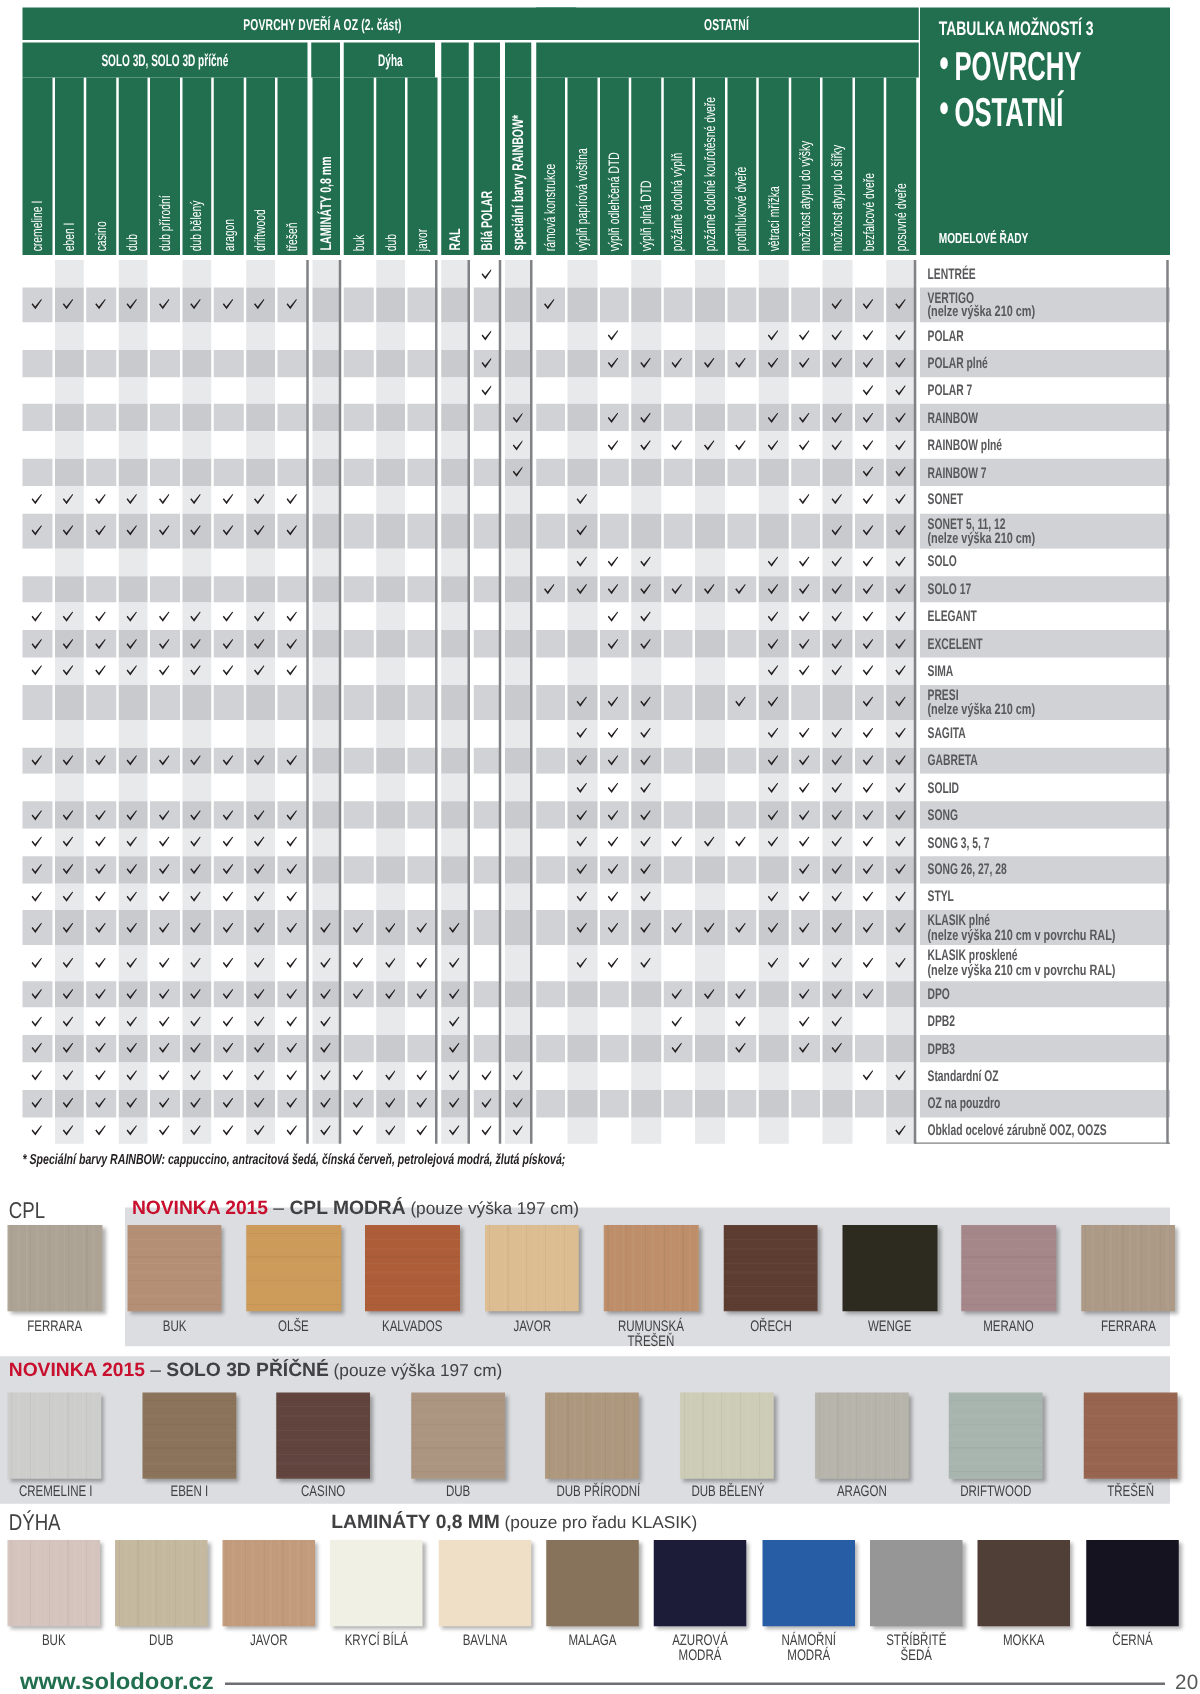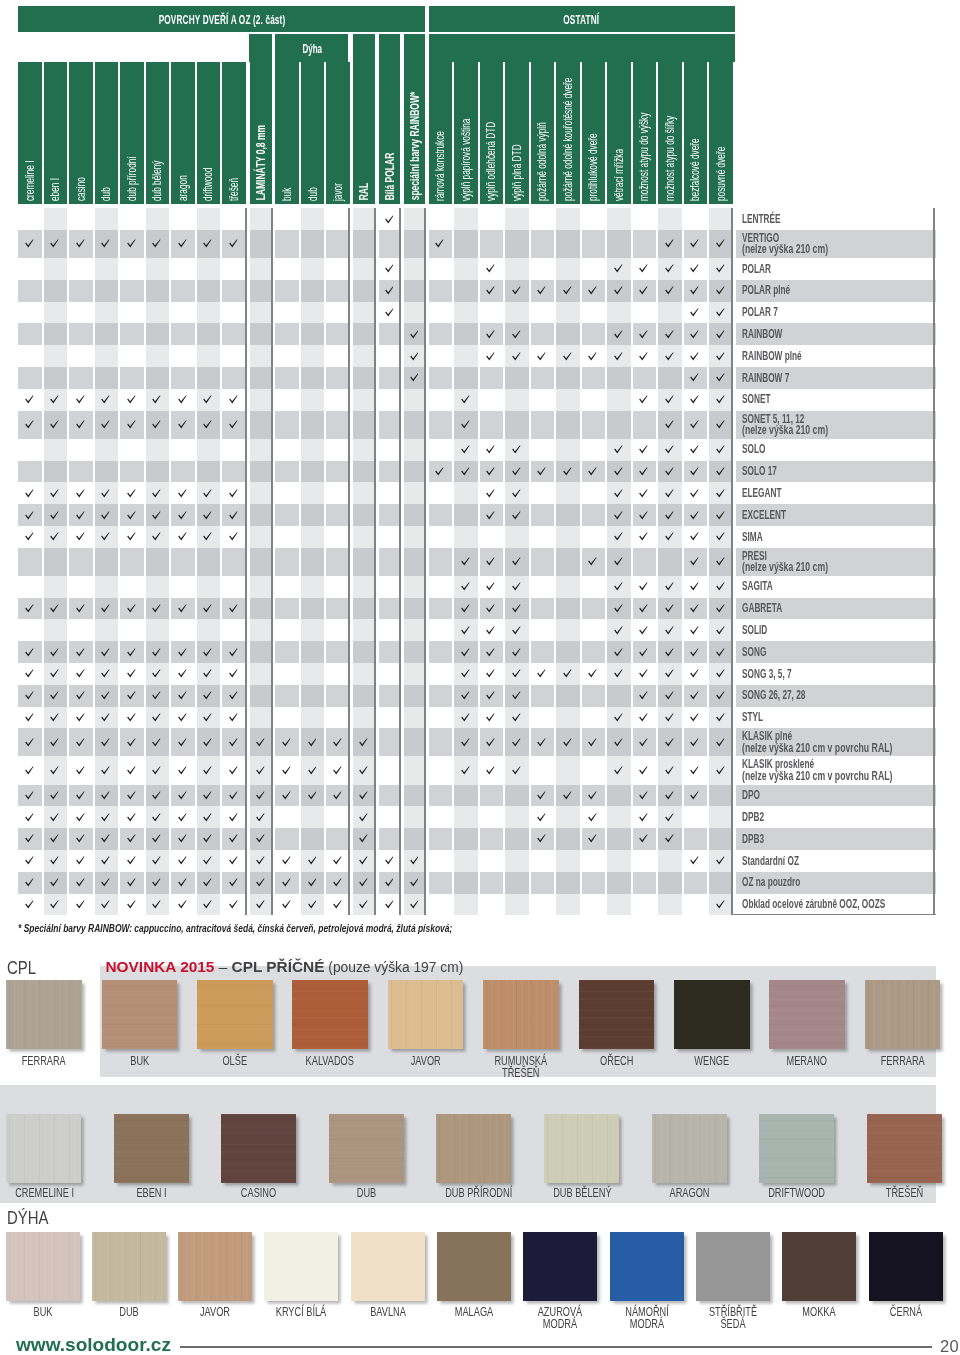--- a/index.html
+++ b/index.html
@@ -72,25 +72,28 @@
 
 .furl{position:absolute;color:var(--green);font-weight:bold;font-size:18.5px;
  transform:scaleX(1.03);transform-origin:left top;white-space:nowrap;}
 .fline{position:absolute;height:1.2px;background:#6d6e71;}
 .fpage{position:absolute;font-size:16.5px;color:#58585b;letter-spacing:0.3px;}
 </style>
 </head>
 <body>
 
 <div class="pg">
-<div class="gh gh-title" style="left:17.6px;top:6.0px;width:407.8px;height:25.9px;">
+<div class="gh gh-title" style="left:17.6px;top:6.0px;width:407.8px;height:25.9px;padding-left:36px;">
       <span>POVRCHY DVEŘÍ A OZ (2. část)</span>
     </div>
 <div class="gh gh-title" style="left:428.5px;top:6.0px;width:306.0px;height:25.9px;">
       <span>OSTATNÍ</span>
+    </div>
+<div class="gh sub-title" style="left:17.6px;top:34.4px;width:228.0px;height:27.9px;">
+      <span>SOLO 3D, SOLO 3D příčné</span>
     </div>
 <div class="gh" style="left:249.0px;top:34.4px;width:23.3px;height:27.9px;"></div>
 <div class="gh sub-title" style="left:275.4px;top:34.4px;width:72.9px;height:27.9px;">
       <span>Dýha</span>
     </div>
 <div class="gh" style="left:352.5px;top:34.4px;width:22.9px;height:27.9px;"></div>
 <div class="gh" style="left:378.5px;top:34.4px;width:21.9px;height:27.9px;"></div>
 <div class="gh" style="left:403.5px;top:34.4px;width:21.9px;height:27.9px;"></div>
 <div class="gh" style="left:428.5px;top:34.4px;width:306.0px;height:27.9px;"></div>
 <div class="colhead" style="left:18.0px;top:62.3px;width:23.5px;height:141.7px;">
@@ -226,20 +229,28 @@
 <div class="colhead" style="left:683.5px;top:62.3px;width:23.5px;height:141.7px;">
       <span style="left:17.77px;bottom:3.2px;">
         <i>bezfalcové dveře</i>
       </span>
     </div>
 <div class="colhead" style="left:709.0px;top:62.3px;width:23.5px;height:141.7px;">
       <span style="left:17.77px;bottom:3.2px;">
         <i>posuvné dveře</i>
       </span>
     </div>
+<div class="titlebox" style="left:736.0px;top:6.0px;width:200.0px;height:198.0px;">
+ <div class="tb-eyebrow">TABULKA MOŽNOSTÍ 3</div>
+ <div class="tb-bullets">
+  <div class="tb-b"><i>●</i><span>POVRCHY</span></div>
+  <div class="tb-b"><i>●</i><span>OSTATNÍ</span></div>
+ </div>
+ <div class="tb-footer">MODELOVÉ ŘADY</div>
+</div>
 <div class="tbody" style="left:0;top:208.2px;width:960px;height:707.2px;">
  <div class="trow" style="top:0.00px;height:21.81px;">
   <div class="tcell" style="left:18.0px;width:23.5px;background:#ffffff;"></div>
   <div class="tcell" style="left:43.5px;width:23.5px;background:#e8e9eb;"></div>
   <div class="tcell" style="left:69.0px;width:23.5px;background:#ffffff;"></div>
   <div class="tcell" style="left:94.5px;width:23.5px;background:#e8e9eb;"></div>
   <div class="tcell" style="left:120.0px;width:23.5px;background:#ffffff;"></div>
   <div class="tcell" style="left:145.5px;width:23.5px;background:#e8e9eb;"></div>
   <div class="tcell" style="left:171.0px;width:23.5px;background:#ffffff;"></div>
   <div class="tcell" style="left:196.5px;width:23.5px;background:#e8e9eb;"></div>
@@ -3716,21 +3727,21 @@
 <div class="vsep" style="left:348.40px;top:208.2px;height:707.2px;"></div>
 <div class="vsep" style="left:374.40px;top:208.2px;height:707.2px;"></div>
 <div class="vsep" style="left:399.40px;top:208.2px;height:707.2px;"></div>
 <div class="vsep" style="left:424.40px;top:208.2px;height:707.2px;"></div>
 <div class="vsep" style="left:731.00px;top:208.2px;height:707.2px;"></div>
 <div class="vsep" style="left:933.00px;top:208.2px;height:707.2px;"></div>
 <div class="tbord" style="left:732.0px;top:914.0px;width:204.0px;height:1.4px;"></div>
 <div class="fnote" style="left:18px;top:921.0px;">*  Speciální barvy RAINBOW: cappuccino, antracitová šedá, čínská červeň, petrolejová modrá, žlutá písková;</div>
 <div class="panel" style="left:100px;top:966px;width:836px;height:111px;"></div>
 <div class="leftlbl" style="left:7px;top:957.5px;">CPL</div>
-<div class="sechead" style="left:105.5px;top:957.5px;"><span class="r">NOVINKA 2015</span><span class="d"> – </span><span class="b">CPL PŘÍČNÉ</span><span class="n"> (pouze výška 197 cm)</span></div>
+<div class="sechead" style="left:105.5px;top:957.5px;"><span class="r">NOVINKA 2015</span><span class="d"> – </span><span class="b">CPL MODRÁ</span><span class="n"> (pouze výška 197 cm)</span></div>
 <div class="sw" style="left:6.2px;top:980px;width:75.5px;height:68.5px;background:#ada395;">
       <span class="grain v"></span>
     </div>
 <div class="swlbl" style="left:6.2px;top:1054.5px;width:75.5px;">FERRARA</div>
 <div class="sw" style="left:101.6px;top:980px;width:75.5px;height:68.5px;background:#b58f75;">
       <span class="grain h"></span>
     </div>
 <div class="swlbl" style="left:101.6px;top:1054.5px;width:75.5px;">BUK</div>
 <div class="sw" style="left:197.0px;top:980px;width:75.5px;height:68.5px;background:#cc9a59;">
       <span class="grain h"></span>
@@ -3759,20 +3770,21 @@
 <div class="swlbl" style="left:674.0px;top:1054.5px;width:75.5px;">WENGE</div>
 <div class="sw" style="left:769.4px;top:980px;width:75.5px;height:68.5px;background:#a5878a;">
       <span class="grain h"></span>
     </div>
 <div class="swlbl" style="left:769.4px;top:1054.5px;width:75.5px;">MERANO</div>
 <div class="sw" style="left:864.8px;top:980px;width:75.5px;height:68.5px;background:#ac9a87;">
       <span class="grain v"></span>
     </div>
 <div class="swlbl" style="left:864.8px;top:1054.5px;width:75.5px;">FERRARA</div>
 <div class="panel" style="left:0px;top:1084.5px;width:936px;height:118.8px;"></div>
+<div class="sechead" style="left:7px;top:1088.2px;"><span class="r">NOVINKA 2015</span><span class="d"> – </span><span class="b">SOLO 3D PŘÍČNÉ</span><span class="n"> (pouze výška 197 cm)</span></div>
 <div class="sw" style="left:6.0px;top:1113.5px;width:75.0px;height:69.0px;background:#cdcdcc;">
       <span class="grain v"></span>
     </div>
 <div class="swlbl" style="left:6.0px;top:1187px;width:75.0px;">CREMELINE I</div>
 <div class="sw" style="left:113.6px;top:1113.5px;width:75.0px;height:69.0px;background:#8a735a;">
       <span class="grain h"></span>
     </div>
 <div class="swlbl" style="left:113.6px;top:1187px;width:75.0px;">EBEN I</div>
 <div class="sw" style="left:221.2px;top:1113.5px;width:75.0px;height:69.0px;background:#61443e;">
       <span class="grain h"></span>
@@ -3796,20 +3808,21 @@
 <div class="swlbl" style="left:651.6px;top:1187px;width:75.0px;">ARAGON</div>
 <div class="sw" style="left:759.2px;top:1113.5px;width:75.0px;height:69.0px;background:#a8b5af;">
       <span class="grain h"></span>
     </div>
 <div class="swlbl" style="left:759.2px;top:1187px;width:75.0px;">DRIFTWOOD</div>
 <div class="sw" style="left:866.8px;top:1113.5px;width:75.0px;height:69.0px;background:#97654f;">
       <span class="grain h"></span>
     </div>
 <div class="swlbl" style="left:866.8px;top:1187px;width:75.0px;">TŘEŠEŇ</div>
 <div class="leftlbl" style="left:7px;top:1208.2px;">DÝHA</div>
+<div class="sechead" style="left:265px;top:1208.5px;"><span class="b">LAMINÁTY 0,8 MM</span><span class="n"> (pouze pro řadu KLASIK)</span></div>
 <div class="sw" style="left:5.5px;top:1232.3px;width:74.0px;height:69.0px;background:#d4c4bd;">
       <span class="grain v"></span>
     </div>
 <div class="swlbl" style="left:5.5px;top:1305.6px;width:74.0px;">BUK</div>
 <div class="sw" style="left:91.8px;top:1232.3px;width:74.0px;height:69.0px;background:#c4b99f;">
       <span class="grain v"></span>
     </div>
 <div class="swlbl" style="left:91.8px;top:1305.6px;width:74.0px;">DUB</div>
 <div class="sw" style="left:178.1px;top:1232.3px;width:74.0px;height:69.0px;background:#c29b7d;">
       <span class="grain v"></span>

